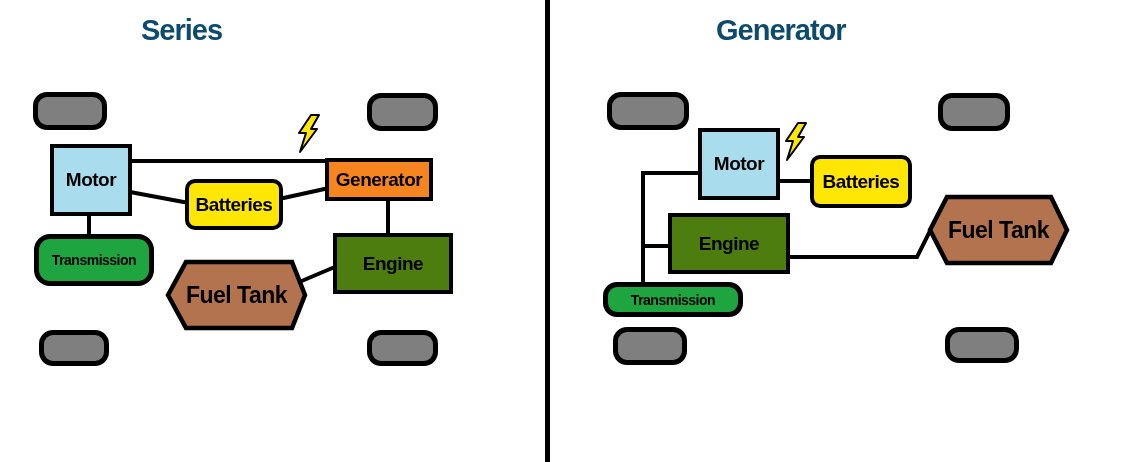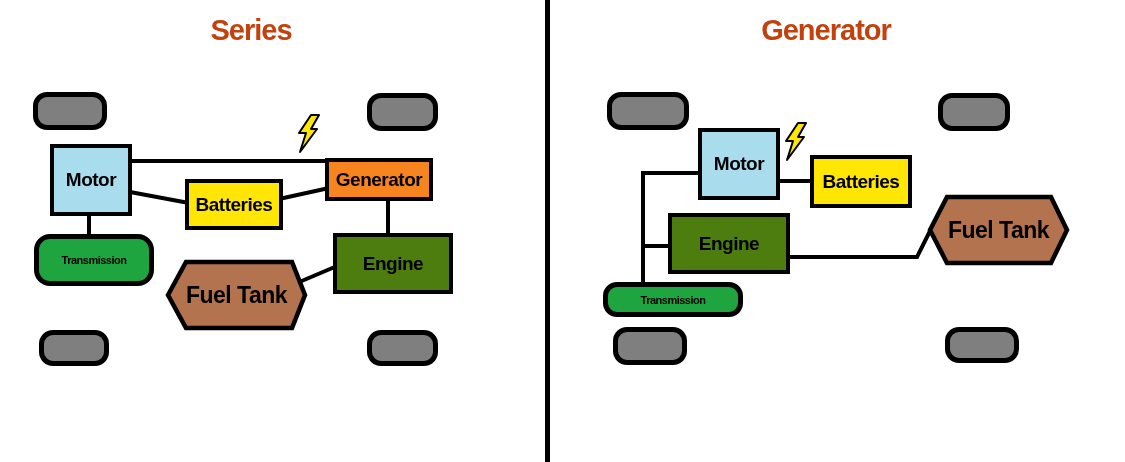--- a/index.html
+++ b/index.html
@@ -2,33 +2,33 @@
 <html><head>
 <meta charset="utf-8">
 <style>
   html,body{margin:0;padding:0;background:#ffffff;}
   #stage{
     position:relative;width:1125px;height:462px;background:#ffffff;
     font-family:"Liberation Sans",sans-serif;color:#000;overflow:hidden;
   }
   #wires{position:absolute;left:0;top:0;width:1125px;height:462px;}
   .panel-title{
-    position:absolute;top:14px;width:220px;text-align:center;
-    font-size:29px;font-weight:bold;letter-spacing:-1px;color:#c2410c;
+    position:absolute;top:14px;width:220px;text-align:left;
+    font-size:29px;font-weight:bold;letter-spacing:-1px;color:#0c4a6e;
   }
   .box{
     position:absolute;box-sizing:border-box;border:4px solid #000;
     display:flex;align-items:center;justify-content:center;
     font-weight:bold;font-size:19px;letter-spacing:-0.5px;white-space:nowrap;
   }
   .motor{background:#A9DCEC;}
-  .batteries{background:#FFE605;}
+  .batteries{background:#FFE605;border-radius:10px;}
   .generator{background:#F6851F;}
   .engine{background:#4d7c0f;}
-  .transmission{background:#1FA540;border-width:5px;border-radius:16px;font-size:11px;}
+  .transmission{background:#1FA540;border-width:5px;border-radius:16px;font-size:14px;}
   .wheel{
     position:absolute;box-sizing:border-box;background:#7F7F7F;
     border:5px solid #000;border-radius:14px;
   }
   .hex-label{
     position:absolute;display:flex;align-items:center;justify-content:center;
     font-weight:bold;font-size:23px;letter-spacing:-0.5px;white-space:nowrap;
   }
   .divider{position:absolute;left:545px;top:0;width:5px;height:462px;background:#000;}
 </style>

